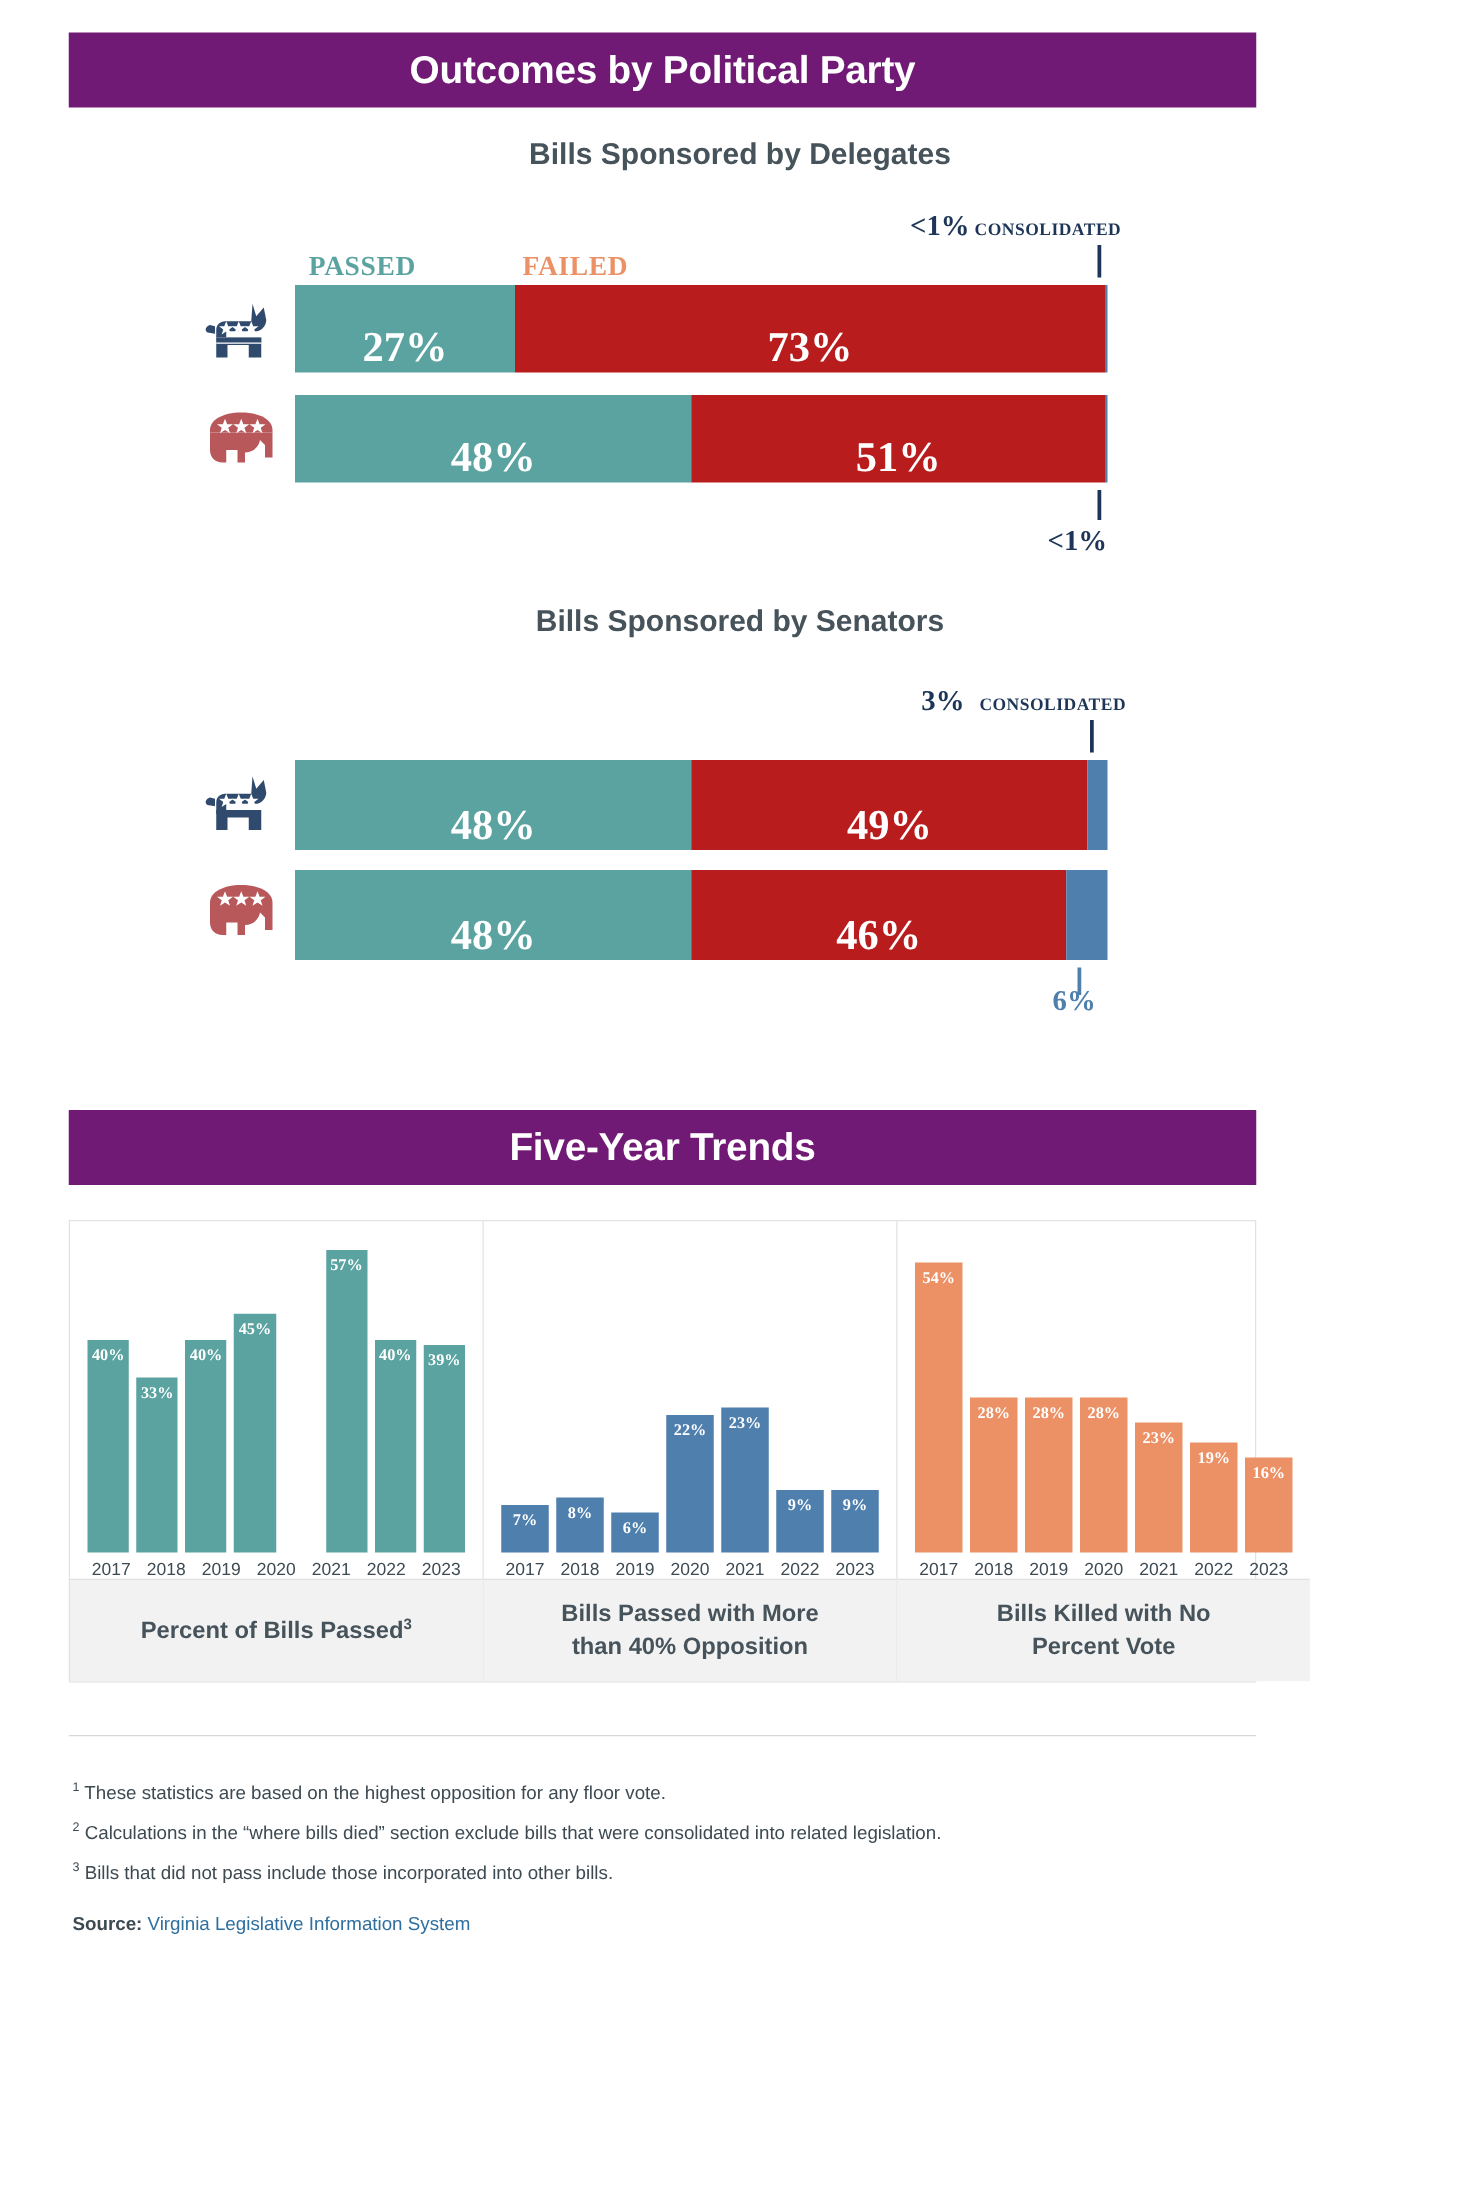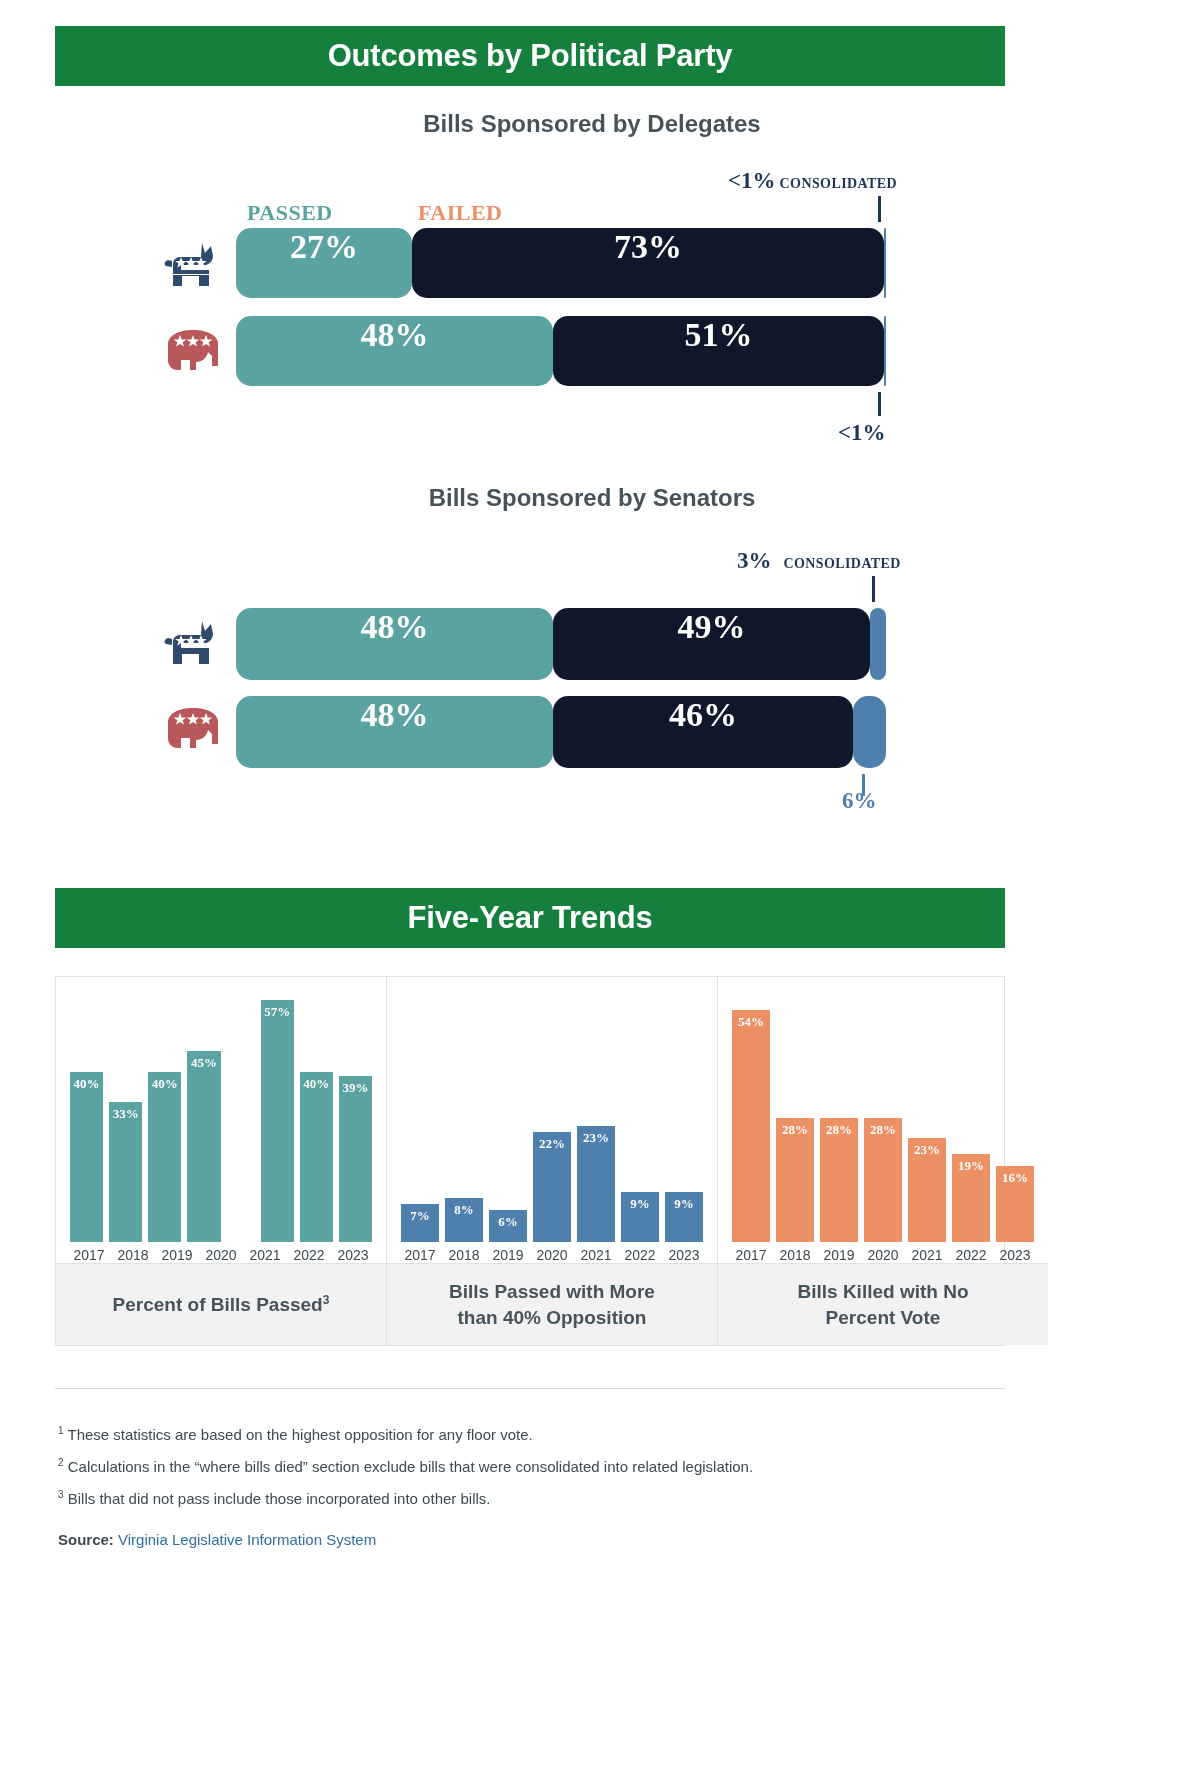--- a/index.html
+++ b/index.html
@@ -8,21 +8,21 @@
     background:#ffffff;
     font-family:"Liberation Sans", sans-serif;
     color:#3d4a52;
     overflow:hidden;
   }
   .page{position:relative;width:1184px;height:1768px;}
 
   
   .section-bar{
     position:absolute;
-    background:#15803d;
+    background:#701a75;
     display:flex;align-items:center;justify-content:center;
   }
   .section-bar .title{
     color:#ffffff;
     font-size:31px;
     font-weight:bold;
     letter-spacing:-0.2px;
   }
 
   .sub-title{
@@ -31,29 +31,28 @@
     text-align:center;
     font-size:24px;
     font-weight:bold;
     color:#47535b;
   }
 
   
   .bar-row{position:absolute;height:70px;}
   .seg{
     position:absolute;top:0;height:70px;
-    display:flex;align-items:flex-start;justify-content:center;
+    display:flex;align-items:flex-end;justify-content:center;
     color:#ffffff;
     font-family:"Liberation Serif", serif;
     font-weight:bold;
     font-size:34px;
-    border-radius:15px;
   }
   .seg.passed{background:#5aa3a0;}
-  .seg.failed{background:#0f172a;}
+  .seg.failed{background:#b91c1c;}
   .seg.consol{background:#4e7fad;}
 
   .legend{
     position:absolute;
     font-family:"Liberation Serif", serif;
     font-weight:bold;
     font-size:22px;
     letter-spacing:0.5px;
   }
   .legend.passed{color:#5aa3a0;}

